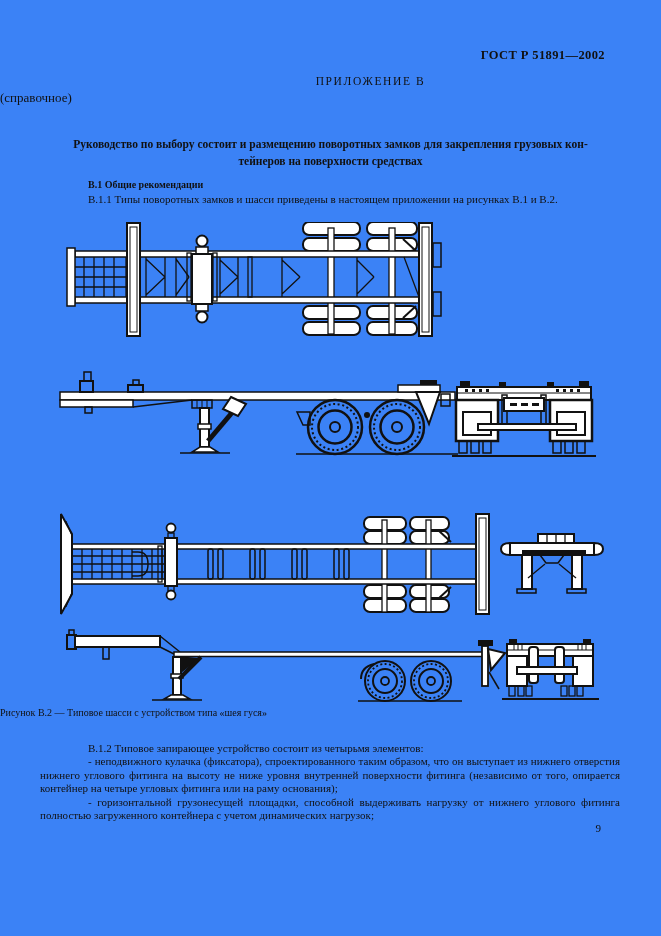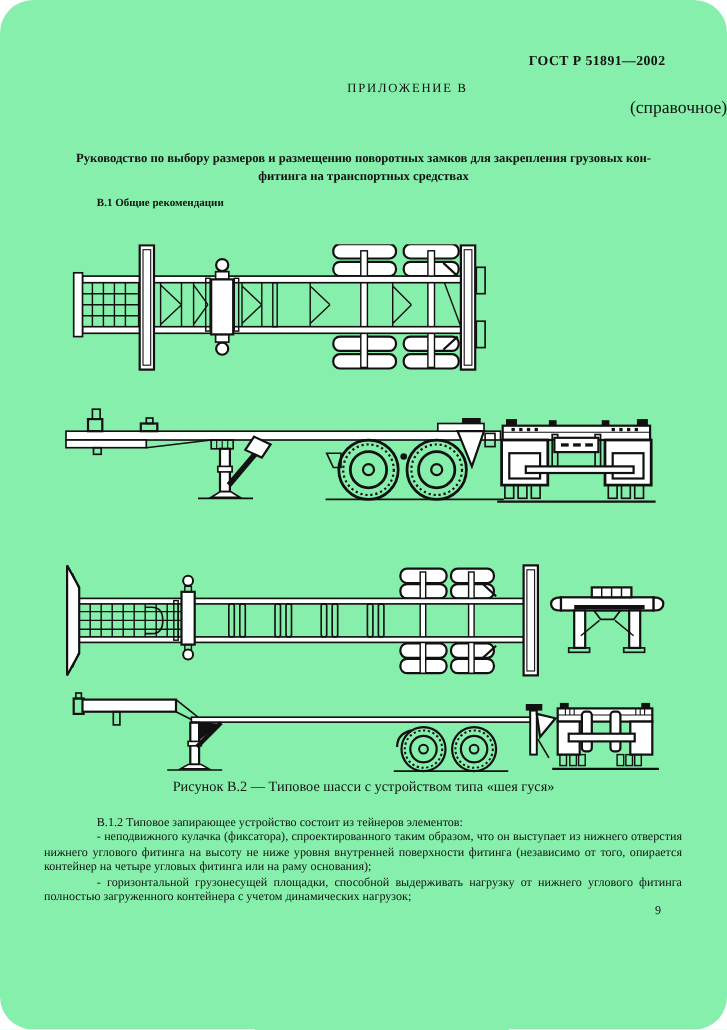--- a/index.html
+++ b/index.html
@@ -1,52 +1,53 @@
 <!DOCTYPE html>
 <html><head>
 <meta charset="utf-8">
 <style>
   html,body { margin:0; padding:0; background:#ffffff; }
   .page {
-    position:relative; width:661px; height:936px; background:#86efac;
-    font-family:"Liberation Serif", serif; color:#111; overflow:hidden;border-radius:30px;
+    position:relative; width:661px; height:936px; background:#3b82f6;
+    font-family:"Liberation Serif", serif; color:#111; overflow:hidden;
   }
   .doc-number { position:absolute; top:48px; right:56px; font-weight:bold; font-size:12.5px; letter-spacing:.4px; }
   .appendix-label { position:absolute; top:75px; left:0; width:100%; text-align:center; font-size:11.5px; letter-spacing:1.6px;padding-left:40px; }
-  .appendix-note { position:absolute; top:90px; left:0; width:100%; text-align:right; font-size:16px; }
+  .appendix-note { position:absolute; top:90px; left:0; width:100%; text-align:left; font-size:13px; }
   .doc-title { position:absolute; top:136px; left:40px; right:40px; text-align:center; font-weight:bold; font-size:11.5px; line-height:17px; }
   .b1-heading { position:absolute; top:179px; left:88px; font-weight:bold; font-size:10px; }
   .b11-text { position:absolute; top:193px; left:88px; font-size:11px; }
   .fig { position:absolute; }
   .fig-a { top:222px; left:62px; }
   .fig-b { top:368px; left:58px; }
   .cap1 { position:absolute; top:472px; left:0; width:100%; text-align:center; font-size:10.8px; }
   .fig-c { top:512px; left:58px; }
   .fig-d { top:627px; left:58px; }
-  .cap2 { position:absolute; top:707px; left:0; width:100%; text-align:center; font-size:13px; }
+  .cap2 { position:absolute; top:707px; left:0; width:100%; text-align:left; font-size:10px; }
   .b12-block { position:absolute; top:742px; left:40px; right:41px; font-size:11px; line-height:13.4px; text-align:justify; }
   .b12-block p { margin:0; text-indent:48px; }
   .page-number { position:absolute; top:822px; right:60px; font-size:11px; }
   svg { display:block; }
 </style>
 </head>
 <body>
 
 <div class="page">
 
   <div class="doc-number">ГОСТ Р 51891—2002</div>
   <div class="appendix-label">ПРИЛОЖЕНИЕ В</div>
   <div class="appendix-note">(справочное)</div>
 
   <div class="doc-title">
-    <div>Руководство по выбору размеров и размещению поворотных замков для закрепления грузовых кон-</div>
-    <div>фитинга на транспортных средствах</div>
+    <div>Руководство по выбору состоит и размещению поворотных замков для закрепления грузовых кон-</div>
+    <div>тейнеров на поверхности средствах</div>
   </div>
 
   <div class="b1-heading">В.1  Общие рекомендации</div>
+  <div class="b11-text">В.1.1  Типы поворотных замков и шасси приведены в настоящем приложении на рисунках В.1 и В.2.</div>
 
   <svg class="fig fig-a" width="382" height="120" viewBox="0 0 382 120">
     <g stroke="#111" fill="none" stroke-width="1.3">
 
       <g stroke-width="2" fill="#fff">
         <rect x="241" y="0" width="57" height="13" rx="6"></rect>
           <rect x="241" y="16" width="57" height="13" rx="6"></rect>
         <rect x="305" y="0" width="50" height="13" rx="6"></rect>
           <rect x="305" y="16" width="50" height="13" rx="6"></rect>
         <rect x="241" y="84" width="57" height="13" rx="6"></rect>
@@ -296,20 +297,20 @@
         <rect x="503" y="59" width="6" height="10"></rect>
           <rect x="511" y="59" width="6" height="10"></rect>
           <rect x="519" y="59" width="6" height="10"></rect>
       </g>
     </g>
   </svg>
 
   <div class="cap2">Рисунок В.2 — Типовое шасси с устройством типа «шея гуся»</div>
 
   <div class="b12-block">
-    <p>В.1.2  Типовое запирающее устройство состоит из тейнеров элементов:</p>
+    <p>В.1.2  Типовое запирающее устройство состоит из четырьмя элементов:</p>
     <p>- неподвижного кулачка (фиксатора), спроектированного таким образом, что он выступает из нижнего отверстия нижнего углового фитинга на высоту не ниже уровня внутренней поверхности фитинга (независимо от того, опирается контейнер на четыре угловых фитинга или на раму основания);</p>
     <p>- горизонтальной грузонесущей площадки, способной выдерживать нагрузку от нижнего углового фитинга полностью загруженного контейнера с учетом динамических нагрузок;</p>
   </div>
 
   <div class="page-number">9</div>
 
 </div>
 
 </body></html>

